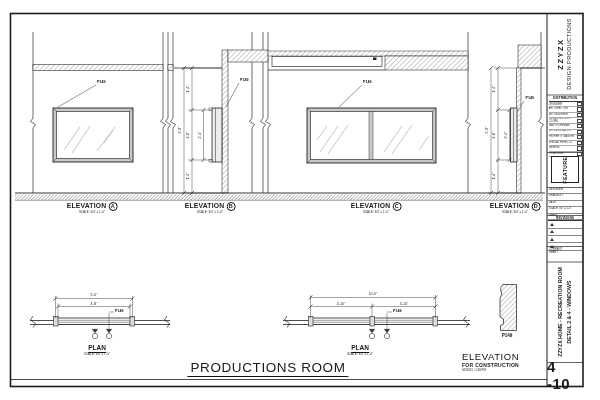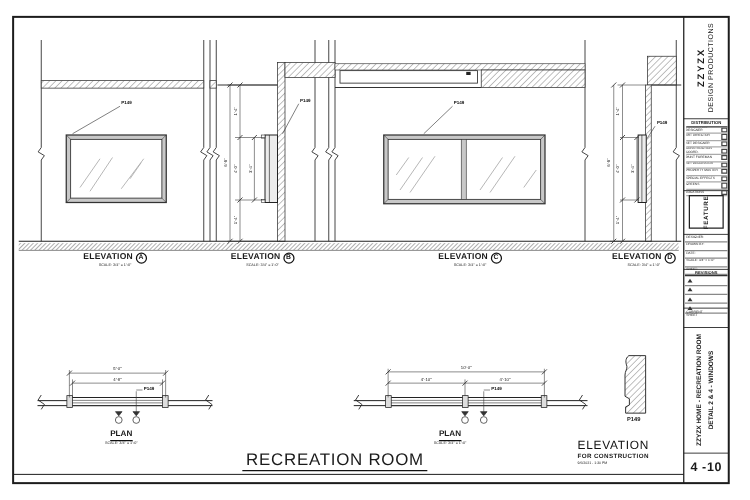--- a/index.html
+++ b/index.html
@@ -46,21 +46,21 @@
   .info{left:548px;top:187.5px;width:34px;}
   .info-row{height:5.5px;border-bottom:.5px solid #888;font-size:2.6px;line-height:1.2;
             padding-left:1px;overflow:hidden;}
   .rev{left:548px;top:215.5px;width:34px;}
   .rev-h{font-size:3.3px;font-weight:bold;text-align:center;border-bottom:.6px solid #333;line-height:1.5;}
   .rev-row{height:6.3px;border-bottom:.5px solid #888;display:flex;align-items:center;padding-left:1.5px;}
   .tri{width:0;height:0;border-left:2.2px solid transparent;border-right:2.2px solid transparent;
        border-bottom:3.6px solid #333;}
   .cur{left:548px;top:247.5px;width:33px;font-size:2.7px;line-height:1.3;padding-left:1px;}
   .shno{left:547px;top:363px;width:36px;height:23px;display:flex;align-items:center;
-        justify-content:center;font-size:10px;font-weight:bold;letter-spacing:.5px;}
+        justify-content:center;font-size:15px;font-weight:bold;letter-spacing:.5px;}
 </style>
 </head>
 <body>
 
 <div id="sheet">
 
   <svg id="linework" width="600" height="400" viewBox="0 0 600 400">
     <defs>
       <pattern id="hat" patternUnits="userSpaceOnUse" width="3.5" height="3.5" patternTransform="rotate(45)">
         <rect width="3.5" height="3.5" fill="#ffffff"></rect>
@@ -346,21 +346,21 @@
   <span class="abs scale" style="left:360px;top:353px">SCALE: 3/4" = 1'-0"</span>
 
   <span class="abs mold-label ctx" style="left:507px;top:334px">P149</span>
 
   <div class="abs" style="left:462px;top:352px">
     <div class="rel1">ELEVATION</div>
     <div class="rel2">FOR CONSTRUCTION</div>
     <div class="rel3">9/6/2021 - 1:30 PM</div>
   </div>
 
-  <span class="abs room-title" style="left:268px;top:361px">RECREATION ROOM</span>
+  <span class="abs room-title" style="left:268px;top:361px">PRODUCTIONS ROOM</span>
 
   <div class="abs tb-rot" style="left:547px;top:95px;width:82px;height:36px">
     <div class="tb-co1">ZZYZX</div>
     <div class="tb-co2">DESIGN PRODUCTIONS</div>
   </div>
 
   <div class="abs dist">
     <div class="dist-h">DISTRIBUTION</div>
     <div class="dist-row">
         <span>PRODUCTION DESIGNER</span>

